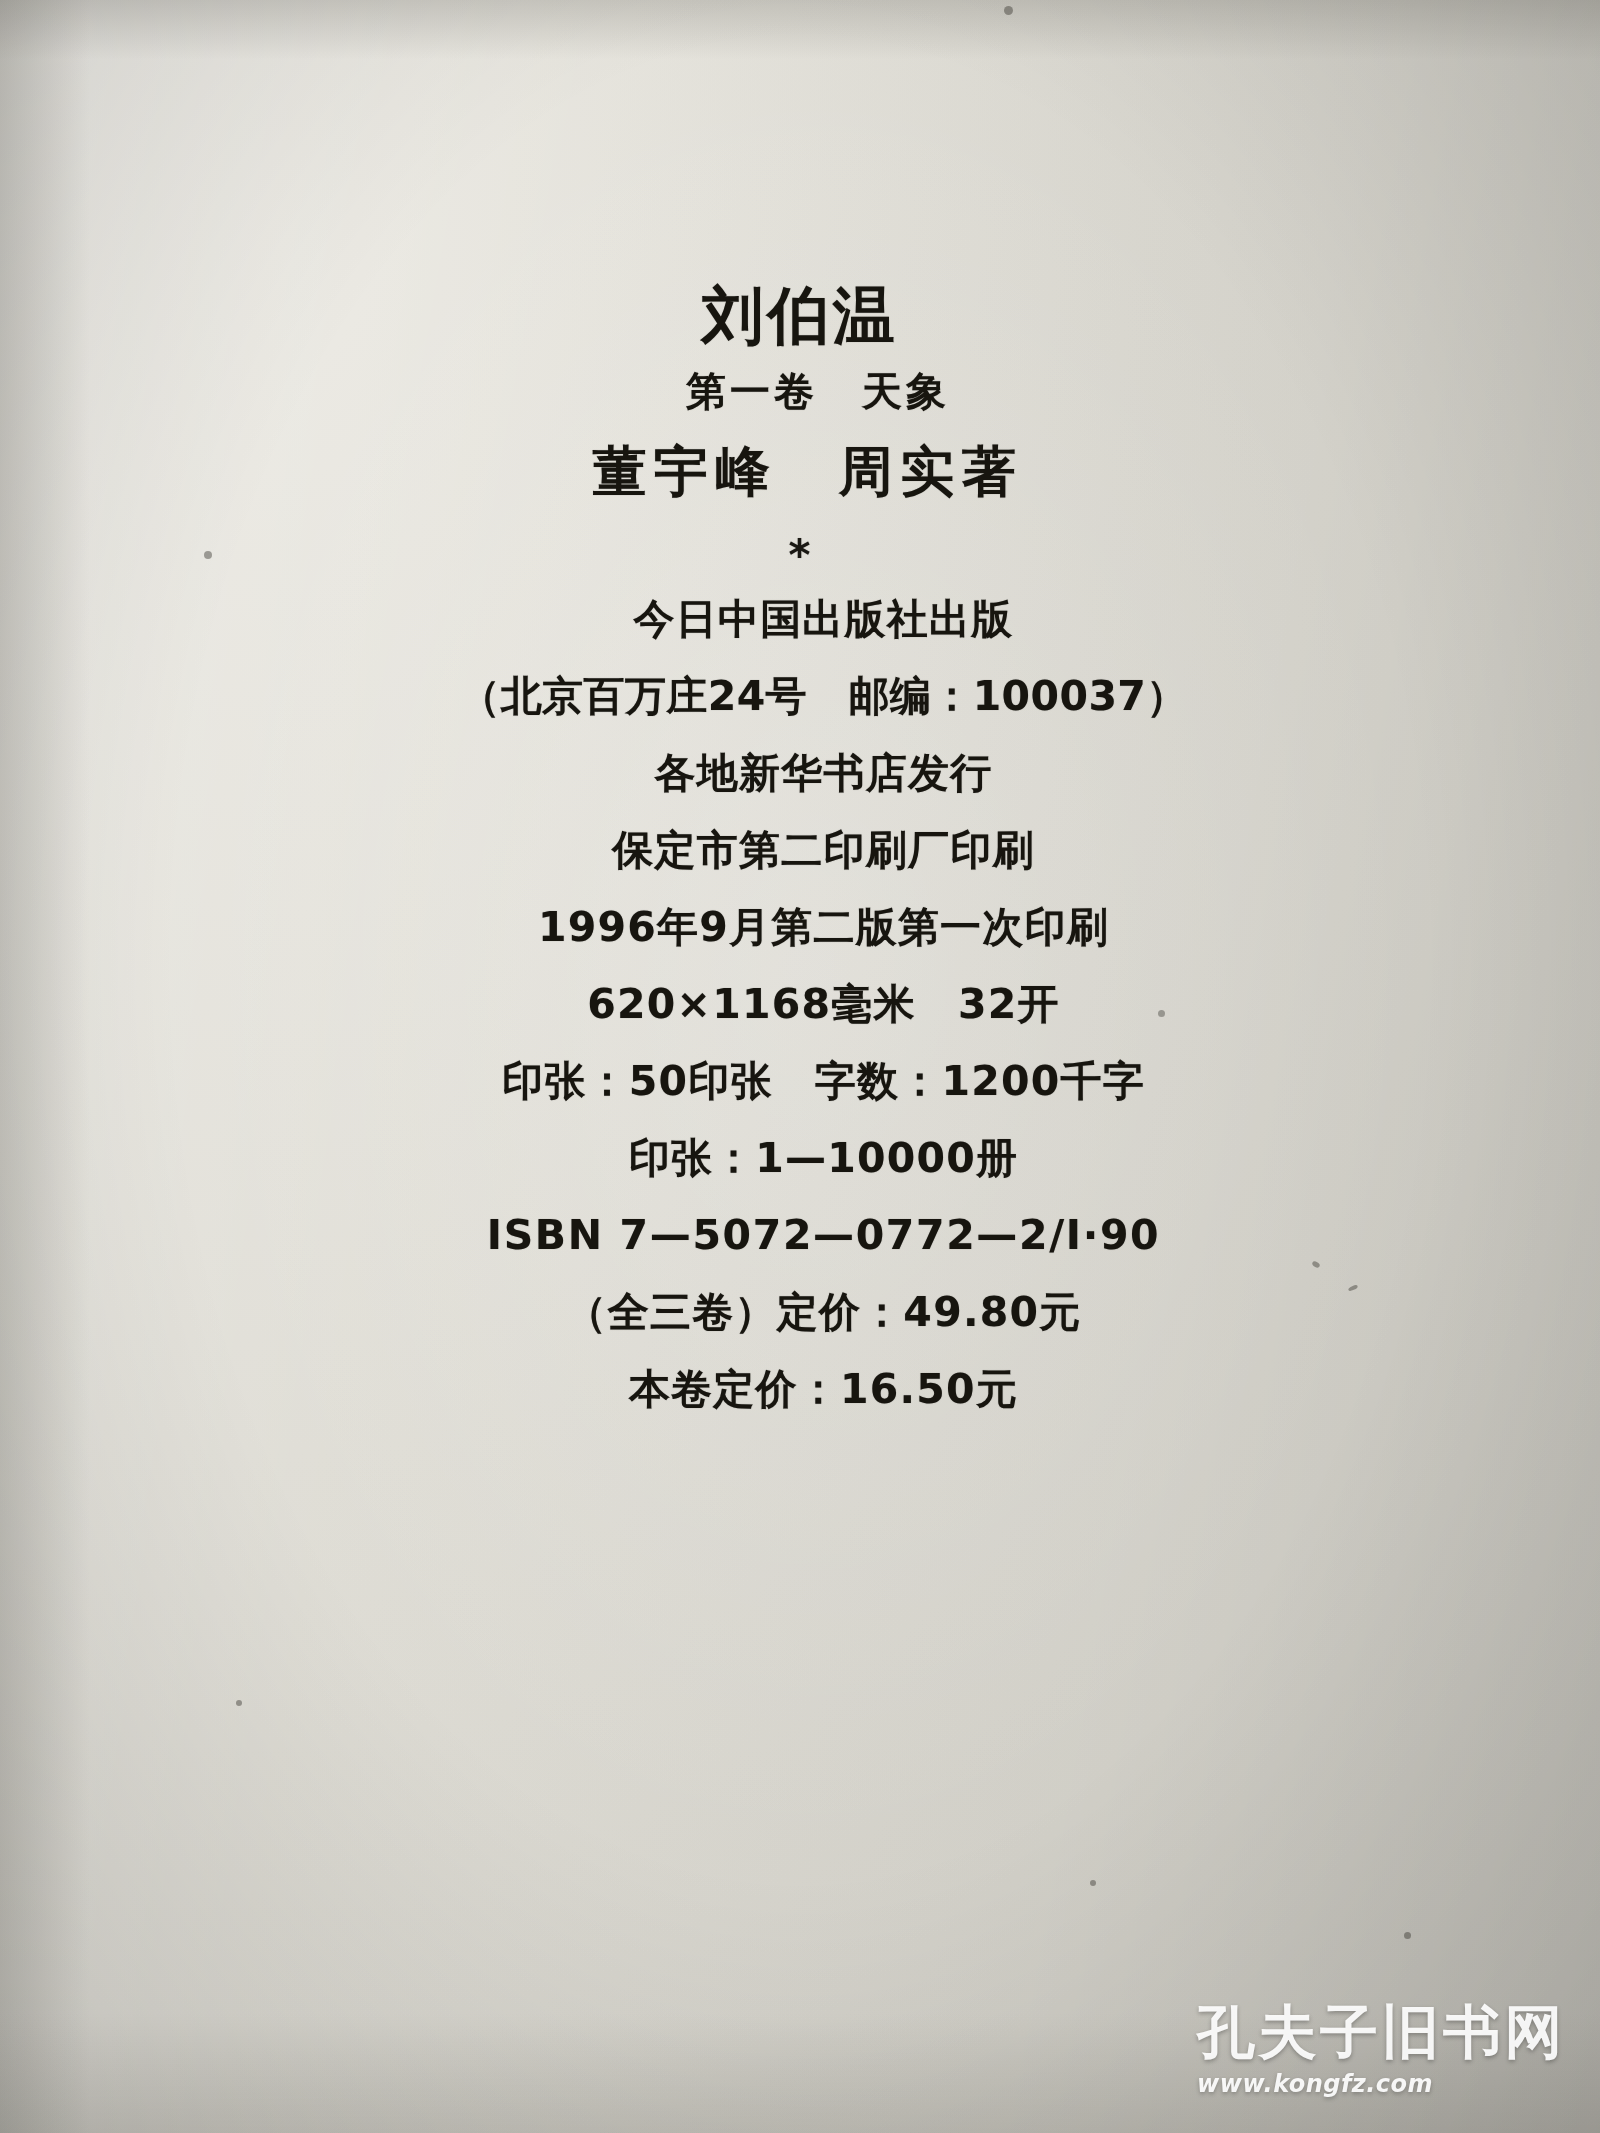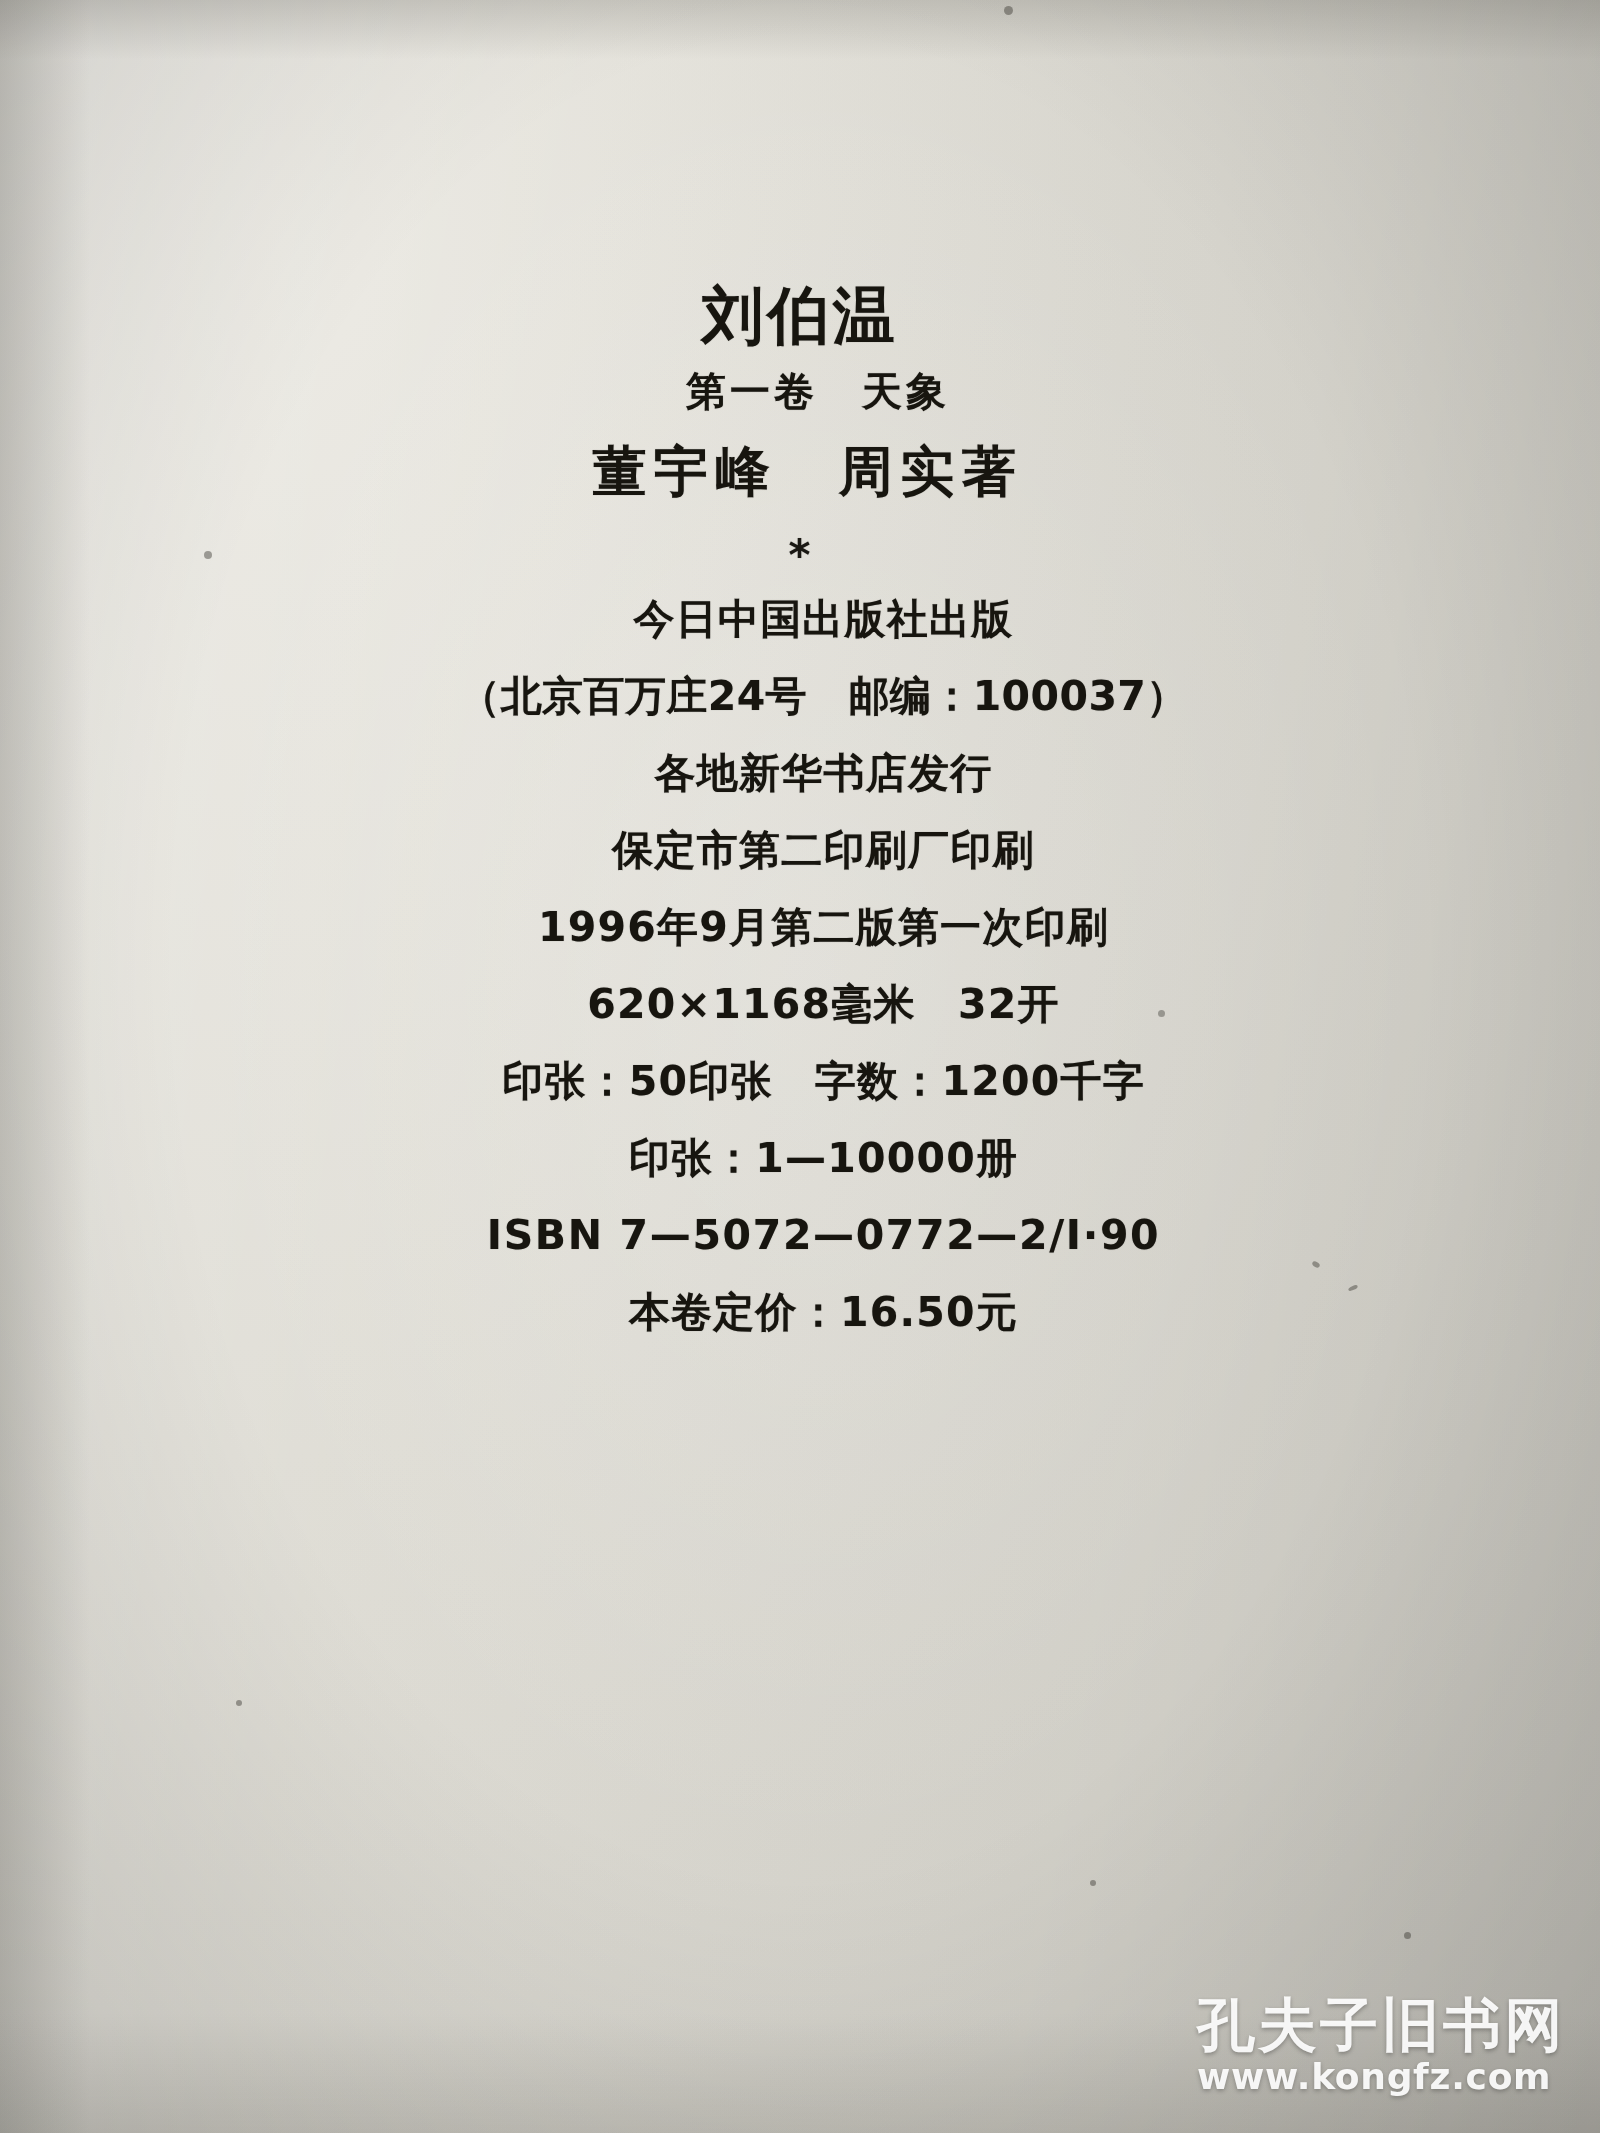--- a/index.html
+++ b/index.html
@@ -138,25 +138,27 @@
     font-weight: 700;
     font-size: 58px;
     color: rgba(255,255,255,0.92);
     letter-spacing: 0.06em;
     text-shadow: 0 2px 4px rgba(0,0,0,0.28);
     line-height: 1.1;
   }
   .watermark .wm-url {
     font-family: "DejaVu Sans", "Liberation Sans", sans-serif;
     font-weight: 700;
-    font-size: 36px;
+    font-size: 24px;
     color: rgba(255,255,255,0.92);
     letter-spacing: 0.02em;
     text-shadow: 0 2px 4px rgba(0,0,0,0.25);
+    margin-top: 6px;
     line-height: 1.1;
+    font-style: italic;
   }
 </style>
 </head>
 <body>
 
 <div class="page">
 
   <div class="paper-grain"></div>
   <div class="edge-shade-left"></div>
   <div class="edge-shade-top"></div>
@@ -194,20 +196,21 @@
     <div class="line pub-line">1996年9月第二版第一次印刷</div>
 
     <div class="line pub-line">620×1168毫米　32开</div>
 
     <div class="line pub-line">印张：50印张　字数：1200千字</div>
 
     <div class="line pub-line">印张：1—10000册</div>
 
     <div class="line pub-line isbn-line">ISBN 7—5072—0772—2/I·90</div>
 
+    <div class="line pub-line">（全三卷）定价：49.80元</div>
 
     <div class="line pub-line">本卷定价：16.50元</div>
 
   </div>
 
   <div class="watermark">
     <div class="wm-main">孔夫子旧书网</div>
     <div class="wm-url">www.kongfz.com</div>
   </div>
 

